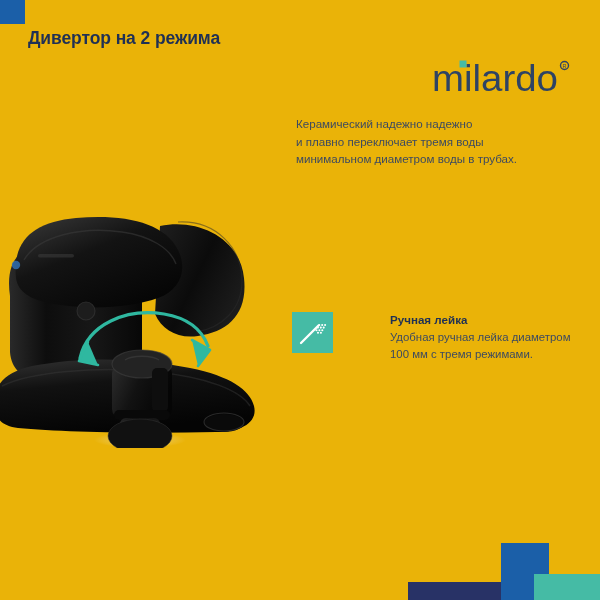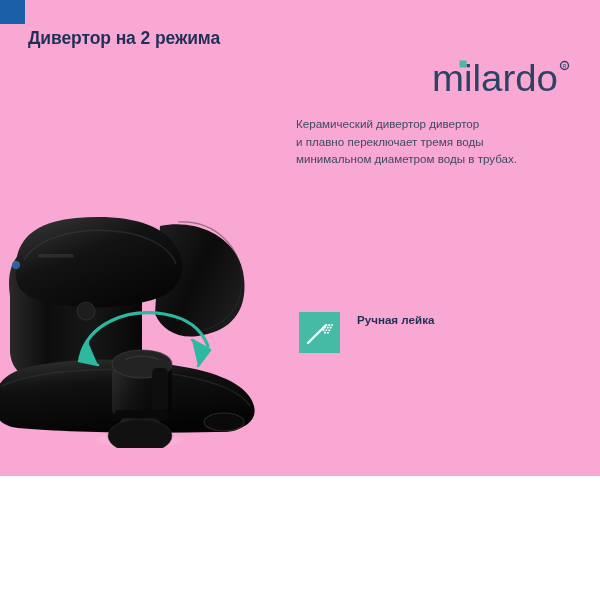--- a/index.html
+++ b/index.html
@@ -10,22 +10,22 @@
   body {
     width: 600px;
     height: 600px;
     background: #ffffff;
     font-family: "Liberation Sans", "DejaVu Sans", sans-serif;
     overflow: hidden;
   }
   #page {
     position: relative;
     width: 600px;
-    height: 476px;
-    background: #f9a8d4;
+    height: 600px;
+    background: #eab308;
     overflow: hidden;
   }
 
   
   .accent-top-left {
     position: absolute;
     left: 0;
     top: 0;
     width: 25px;
     height: 24px;
@@ -95,25 +95,26 @@
     width: 270px;
     font-size: 11.6px;
     line-height: 17.5px;
     color: #3d4a60;
   }
   .lead-copy .line { display: block; white-space: nowrap; }
 
   
   .feature {
     position: absolute;
-    left: 299px;
+    left: 292px;
     top: 312px;
     width: 272px;
     display: flex;
     align-items: flex-start;
+    gap: 40px;
   }
   .feature-icon {
     flex: 0 0 auto;
     width: 41px;
     height: 41px;
     background: #45bba5;
     position: relative;
     margin-right: 17px;
   }
   .feature-icon svg { display: block; }
@@ -235,21 +236,21 @@
 
       <g fill="none" stroke="#2fb8a0" stroke-width="3.2" stroke-linecap="round" stroke-linejoin="round">
         <path d="M88 240 C96 206 134 190 172 196 C196 200 210 212 216 228"></path>
         <path d="M96 224 L87 243 L106 247" fill="#2fb8a0" stroke="#2fb8a0" stroke-width="2.6"></path>
         <path d="M200 222 L218 232 L206 248" fill="#2fb8a0" stroke="#2fb8a0" stroke-width="2.6"></path>
       </g>
     </svg>
   </div>
 
   <div class="lead-copy">
-    <span class="line">Керамический дивертор дивертор</span>
+    <span class="line">Керамический надежно надежно</span>
     <span class="line">и плавно переключает тремя воды</span>
     <span class="line">минимальном диаметром воды в трубах.</span>
   </div>
 
   <div class="feature">
     <div class="feature-icon">
       <svg width="41" height="41" viewBox="0 0 41 41" xmlns="http://www.w3.org/2000/svg" aria-hidden="true">
         <rect x="0" y="0" width="41" height="41" fill="#45bba5"></rect>
         <g stroke="#ffffff" stroke-width="2.3" stroke-linecap="round">
           <line x1="9" y1="31" x2="26.5" y2="13.5"></line>
@@ -267,20 +268,24 @@
           <circle cx="24.5" cy="18.2" r="1.05"></circle>
           <circle cx="27.4" cy="18.2" r="1.05"></circle>
           <circle cx="30.3" cy="18.2" r="1.05"></circle>
           <circle cx="26.0" cy="20.8" r="1.05"></circle>
           <circle cx="28.9" cy="20.8" r="1.05"></circle>
         </g>
       </svg>
     </div>
     <div class="feature-text">
       <div class="feature-title">Ручная лейка</div>
+      <div class="feature-desc">
+        <span class="line">Удобная ручная лейка диаметром</span>
+        <span class="line">100 мм с тремя режимами.</span>
+      </div>
     </div>
   </div>
 
   <div class="accent-navy-bar"></div>
   <div class="accent-blue-square"></div>
   <div class="accent-teal-square"></div>
 
 </div>
 
 </body></html>

